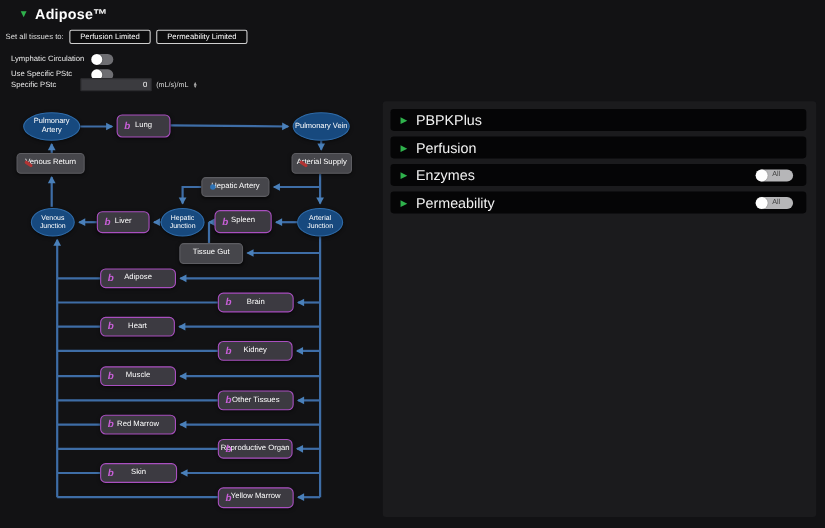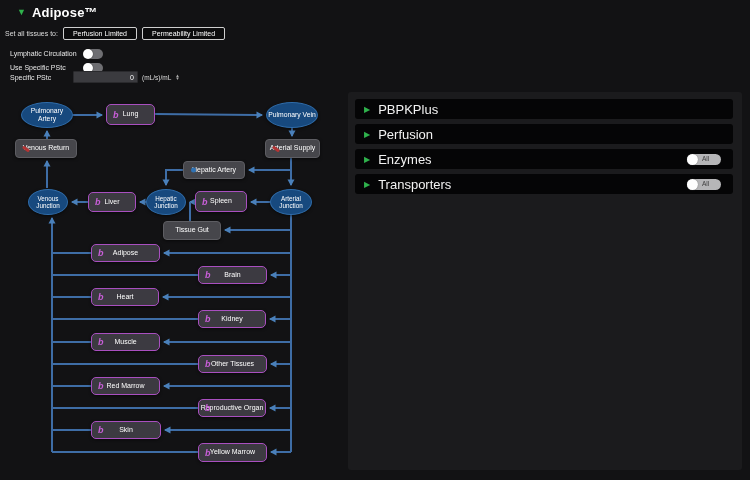--- a/index.html
+++ b/index.html
@@ -237,21 +237,21 @@
         <div class="section-bar" style="top: 57px;">
           <span class="tri">▶</span>
           <span class="s-lbl">Enzymes</span>
           <span class="all-toggle">
             <span class="knob"></span>
             <span class="a-lbl">All</span>
           </span>
         </div>
         <div class="section-bar" style="top: 82px;">
           <span class="tri">▶</span>
-          <span class="s-lbl">Transporters</span>
+          <span class="s-lbl">Permeability</span>
           <span class="all-toggle">
             <span class="knob"></span>
             <span class="a-lbl">All</span>
           </span>
         </div>
       </div>
   </div>
 
 </div>
 

